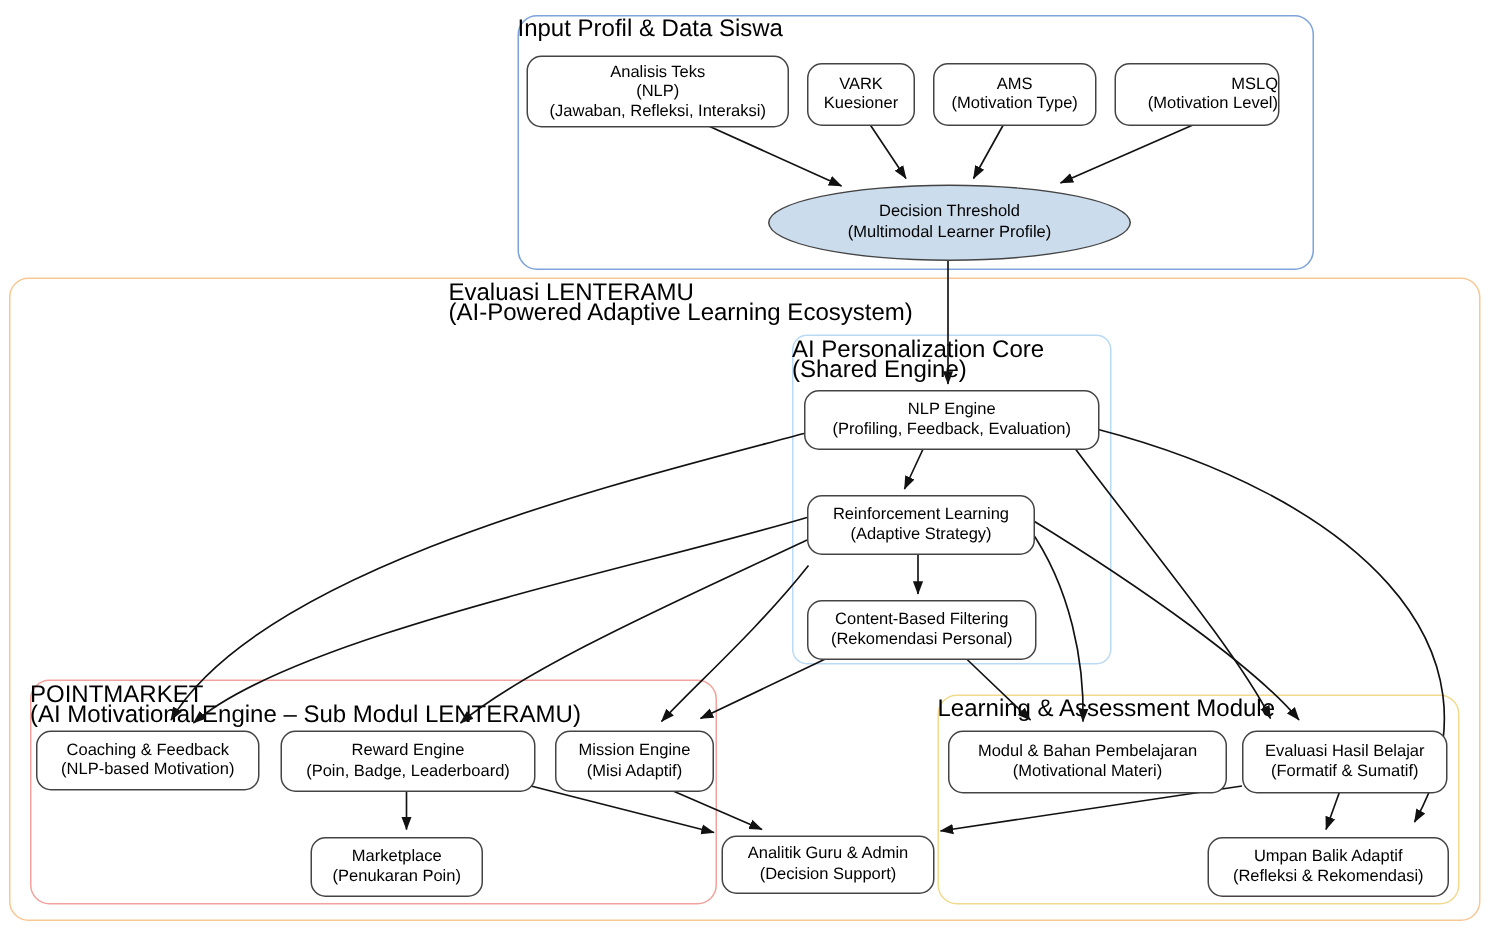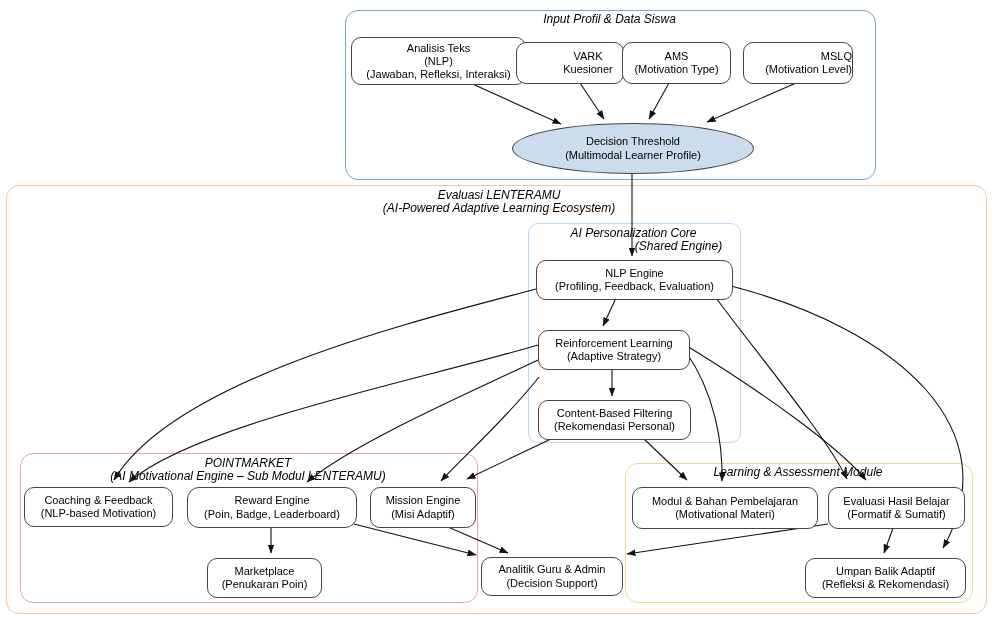--- a/index.html
+++ b/index.html
@@ -6,43 +6,43 @@
   #canvas{position:relative;width:998px;height:620px;overflow:hidden;
           font-family:"Liberation Sans","DejaVu Sans",sans-serif;color:#000;}
   svg#edges{position:absolute;left:0;top:0;z-index:2;}
   .edge{fill:none;stroke:var(--edge-color,#111);stroke-width:1.1px;}
   .container{position:absolute;border:1px solid #999;border-radius:13px;background:transparent;z-index:1;}
   #c-input{left:345px;top:10px;width:529px;height:168px;border-color:var(--input-border,#7da3d8);}
   #c-eko{left:6px;top:185px;width:979px;height:427px;border-color:var(--eko-border,#f7c896);}
   #c-core{left:528px;top:223px;width:211px;height:218px;border-color:var(--core-border,#b9d9f5);border-radius:10px;}
   #c-pm{left:20px;top:453px;width:456px;height:148px;border-color:var(--pm-border,#f2a19c);}
   #c-learn{left:625px;top:463px;width:346px;height:138px;border-color:var(--learn-border,#f2d98e);}
-  .clabel{position:absolute;text-align:center;font-size:12px;line-height:13px;z-index:1;white-space:pre;font-style:italic;}
+  .clabel{position:absolute;font-size:16px;line-height:13px;z-index:1;white-space:pre;}
   #l-input{left:345px;top:13px;width:529px;}
   #l-eko-1{left:299px;top:189px;width:400px;}
   #l-eko-2{left:299px;top:202px;width:400px;}
   #l-core-1{left:528px;top:227px;width:211px;}
-  #l-core-2{left:528px;top:240px;width:211px;padding-left:45px;}
+  #l-core-2{left:528px;top:240px;width:211px;}
   #l-pm-1{left:20px;top:457px;width:456px;}
   #l-pm-2{left:20px;top:470px;width:456px;}
   #l-learn{left:625px;top:466px;width:346px;}
   .node{position:absolute;border:1.3px solid var(--node-border,#444);border-radius:10px;background:#fff;
         display:flex;flex-direction:column;align-items:center;justify-content:center;
         font-size:11px;line-height:13.5px;text-align:center;z-index:3;}
   .node span{white-space:nowrap;}
   #n-analisis{left:351px;top:37px;width:173px;height:46px;line-height:13px;}
-  #n-vark{left:516px;top:42px;width:70px;height:40px;padding-left:36px;}
+  #n-vark{left:538px;top:42px;width:70px;height:40px;}
   #n-ams{left:622px;top:42px;width:107px;height:40px;}
   #n-mslq{left:743px;top:42px;width:108px;height:40px;align-items:flex-end;}
   #n-threshold{left:512px;top:123px;width:240px;height:49px;border-radius:50%;background:var(--ellipse-fill,#cbdcec);}
   #n-nlp{left:536px;top:260px;width:195px;height:38px;}
   #n-rl{left:538px;top:330px;width:150px;height:38px;}
   #n-cbf{left:538px;top:400px;width:151px;height:38px;}
   #n-coaching{left:24px;top:487px;width:147px;height:38px;}
-  #n-reward{left:187px;top:487px;width:168px;height:39px;border-radius:12px;}
+  #n-reward{left:187px;top:487px;width:168px;height:39px;}
   #n-mission{left:370px;top:487px;width:104px;height:39px;}
   #n-marketplace{left:207px;top:558px;width:113px;height:38px;}
   #n-modul{left:632px;top:487px;width:184px;height:40px;border-radius:10px;}
   #n-evaluasi{left:828px;top:487px;width:135px;height:40px;}
   #n-umpan{left:805px;top:558px;width:159px;height:38px;}
   #n-analitik{left:481px;top:557px;width:140px;height:37px;}
 </style>
 </head>
 <body>
 

